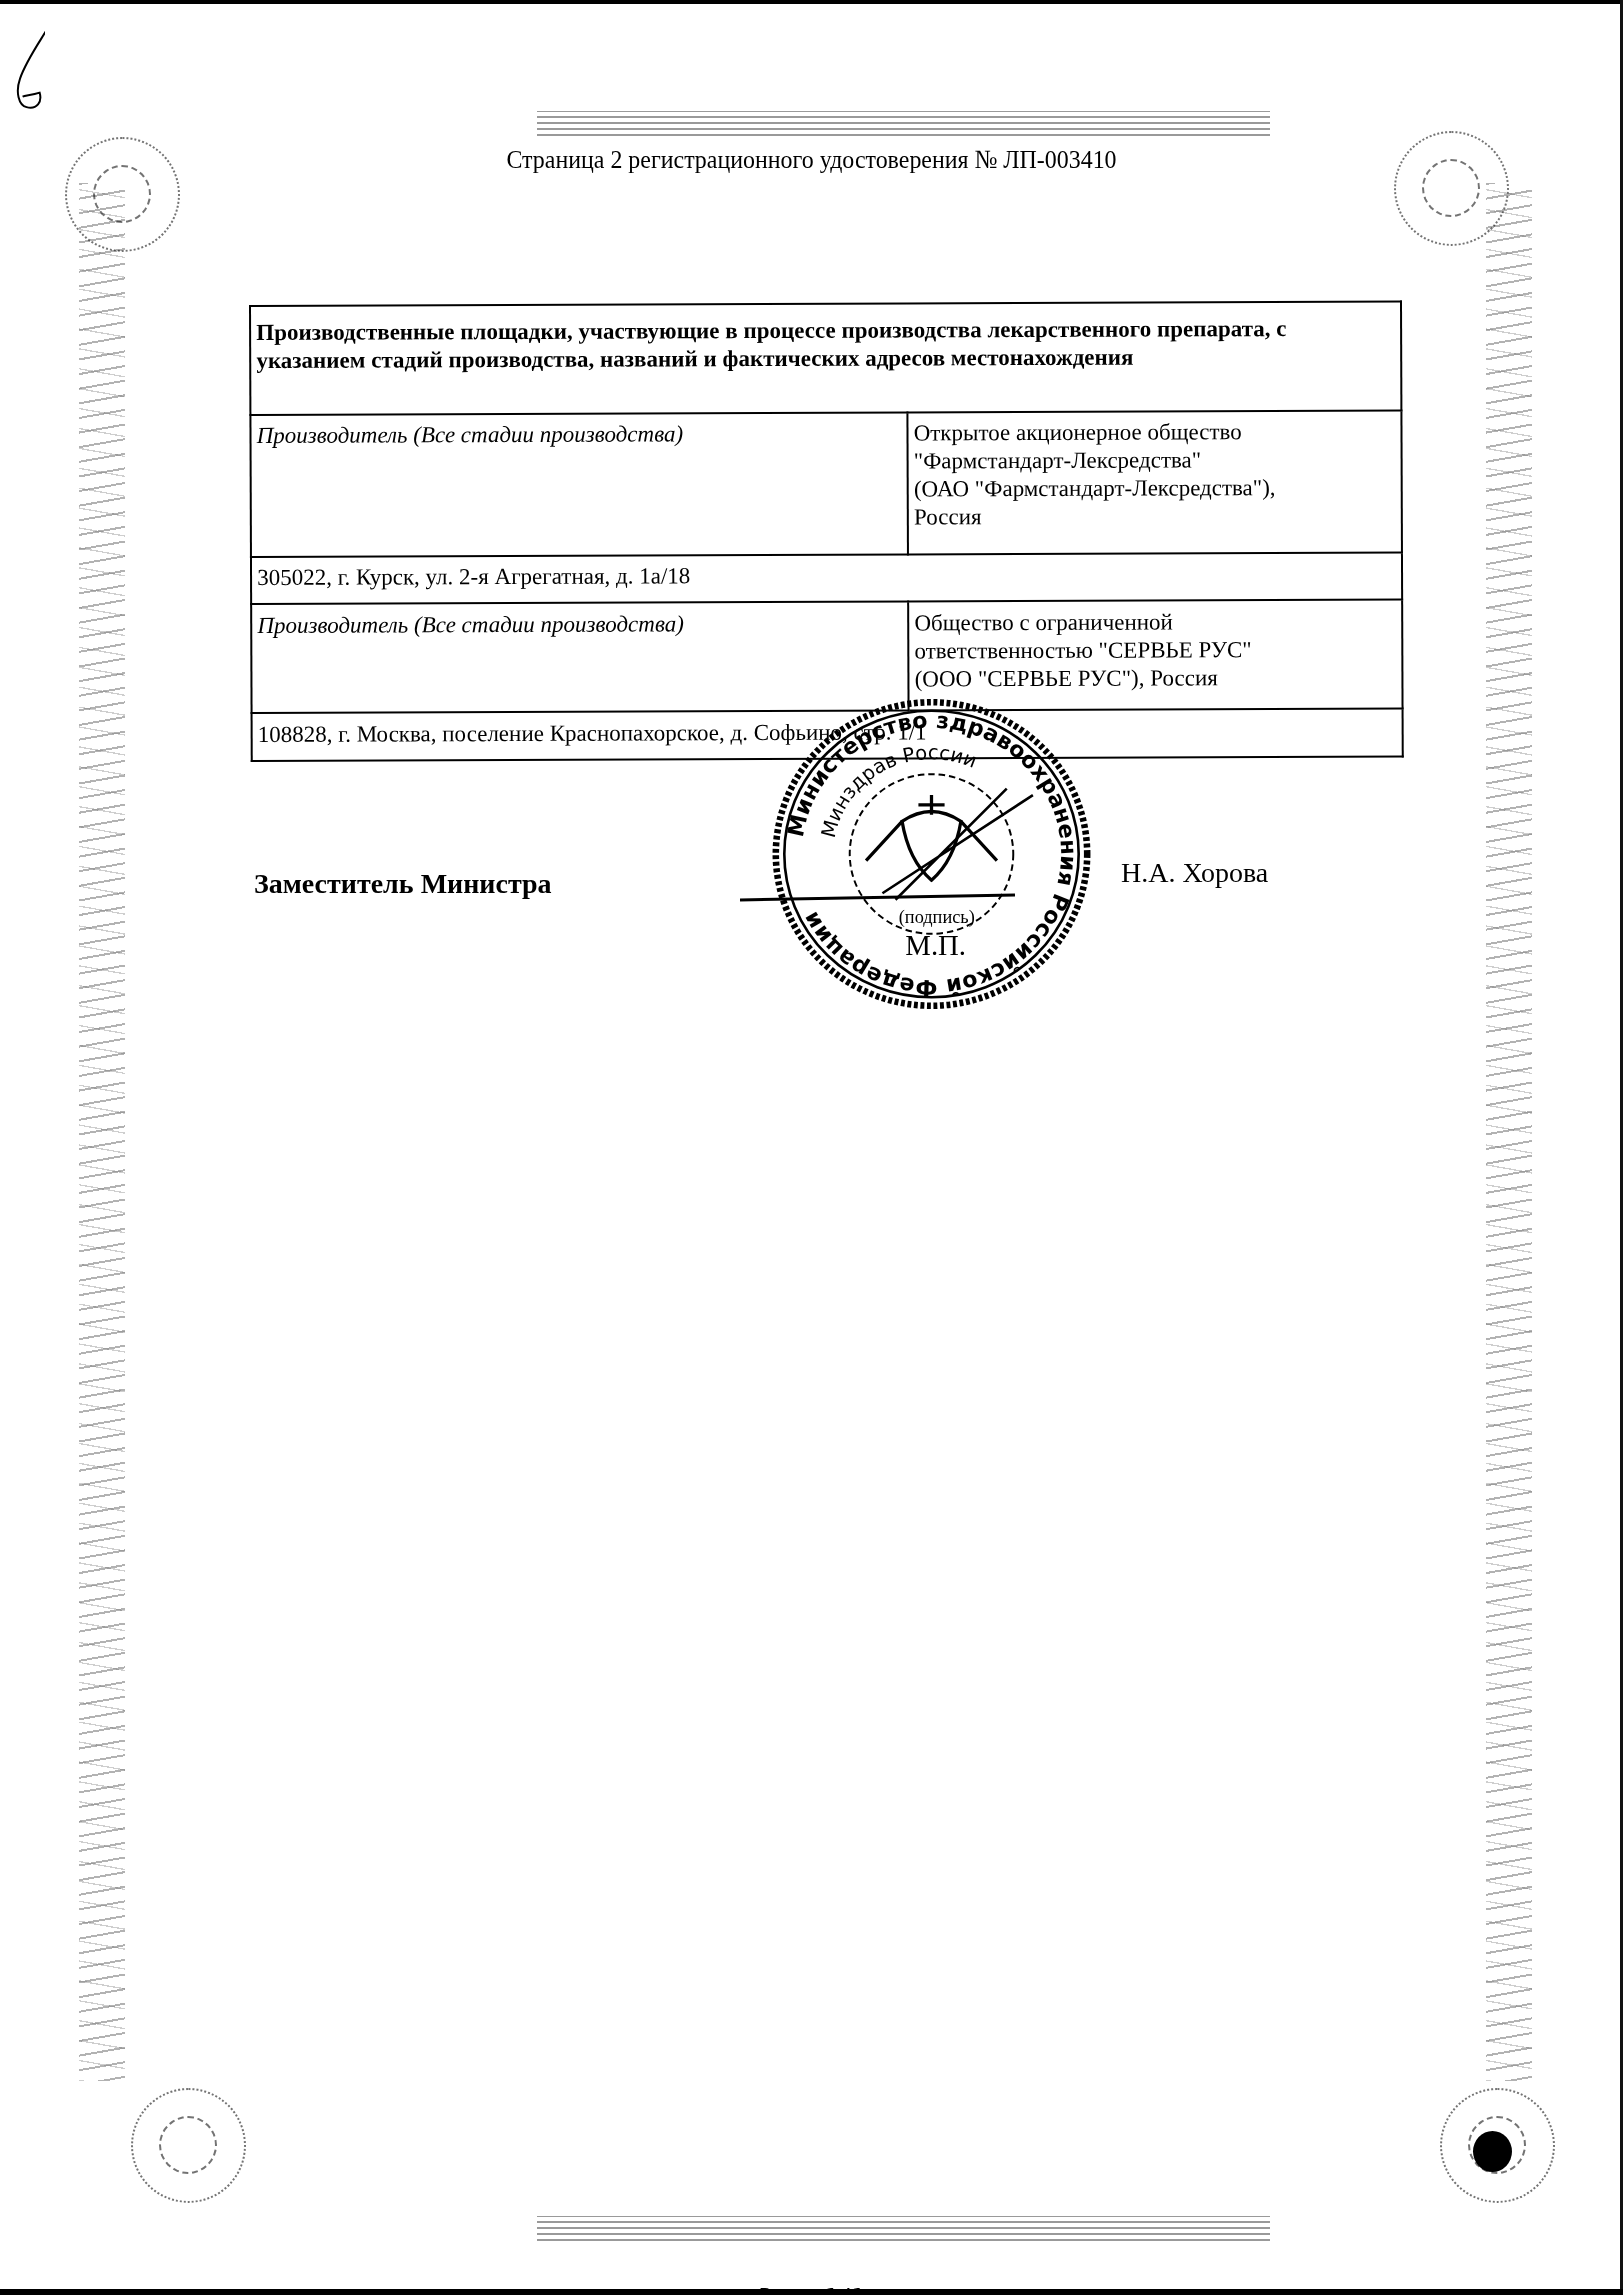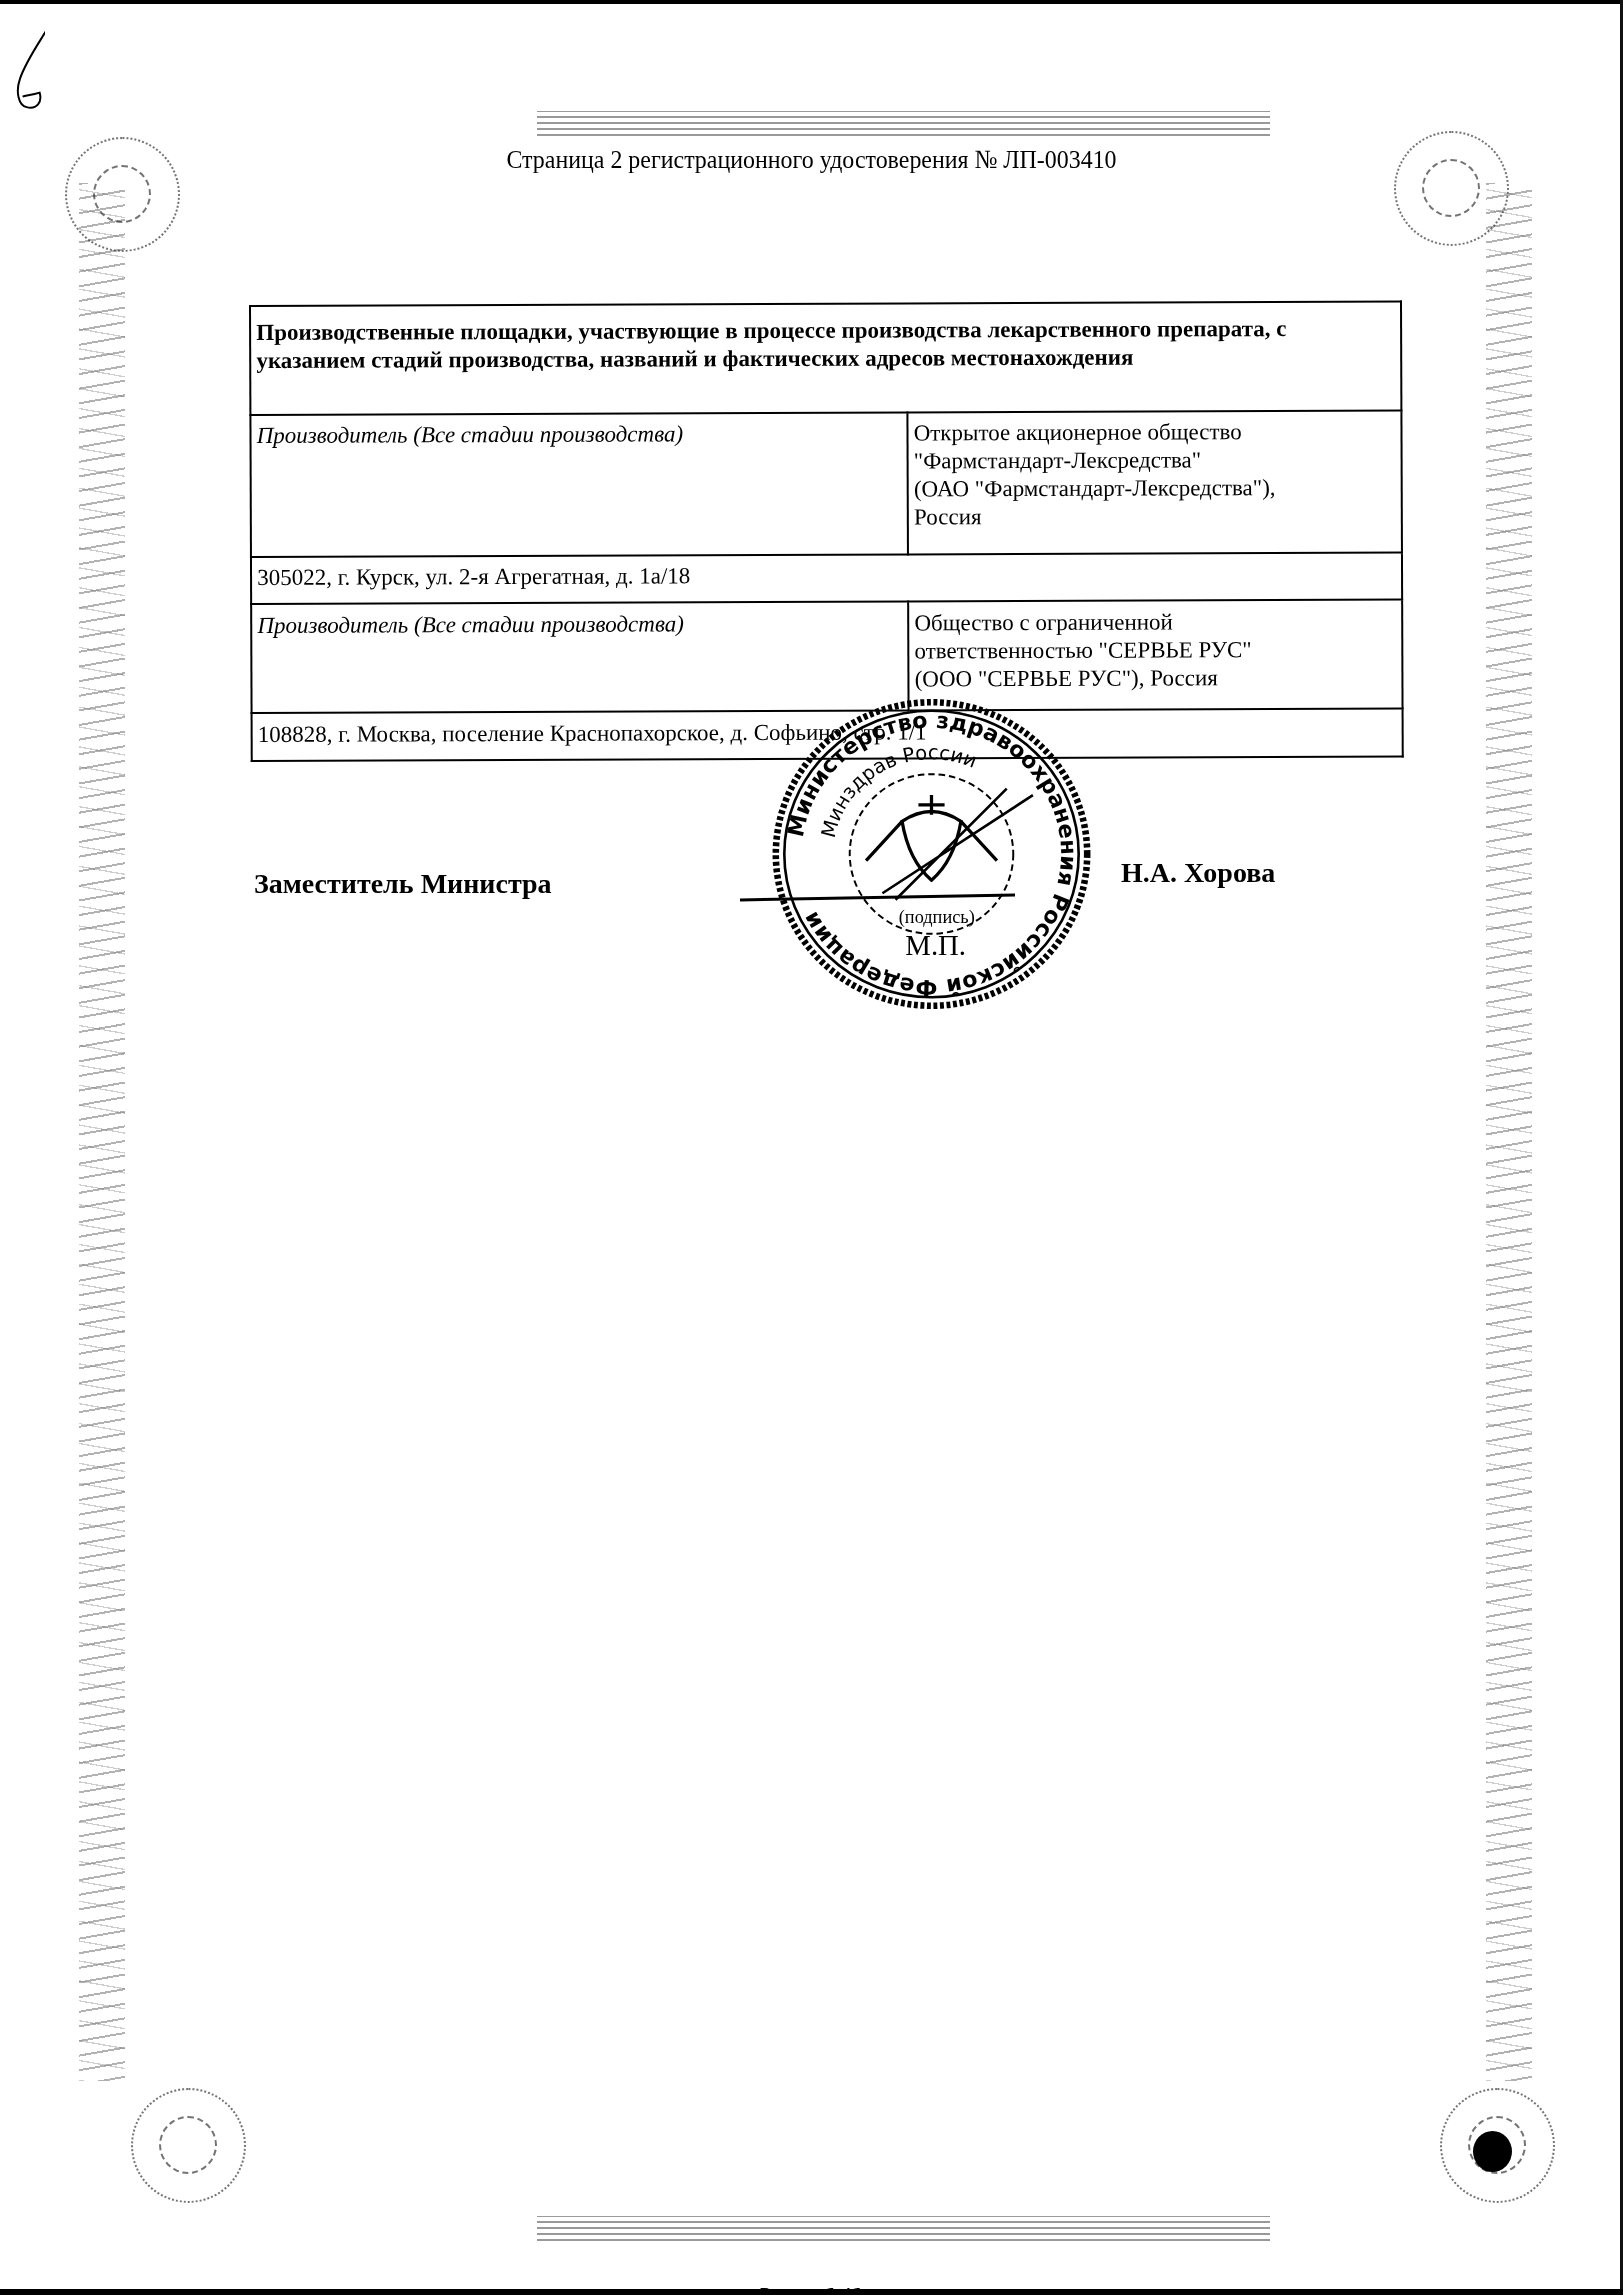--- a/index.html
+++ b/index.html
@@ -72,21 +72,21 @@
 
   .signature-row { position: absolute; top: 857px; left: 0; width: 1283px; height: 52px; }
   .sig-title {
     position: absolute; left: 254px; top: 10.5px; font-size: 28px; font-weight: bold;
   }
   .sig-line {
     position: absolute; left: 740px; top: 39px; width: 275px; height: 3.3px;
     background: #000; transform: rotate(-1deg);
   }
   .sig-name {
-    position: absolute; left: 1121px; top: 0; font-size: 28px; font-weight: bold;
+    position: absolute; left: 1121px; top: 0; font-size: 28px; font-weight: normal;
   }
 
   .stamp {
     position: absolute; left: 771px; top: 697px; width: 321px; height: 314px;
   }
   .stamp svg { width: 100%; height: 100%; }
 
   .page-footer {
     position: absolute; left: 0; width: 1623px; top: 2284px; text-align: center;
     font-family: "DejaVu Sans Mono", monospace; font-size: 22px; color: #000;

